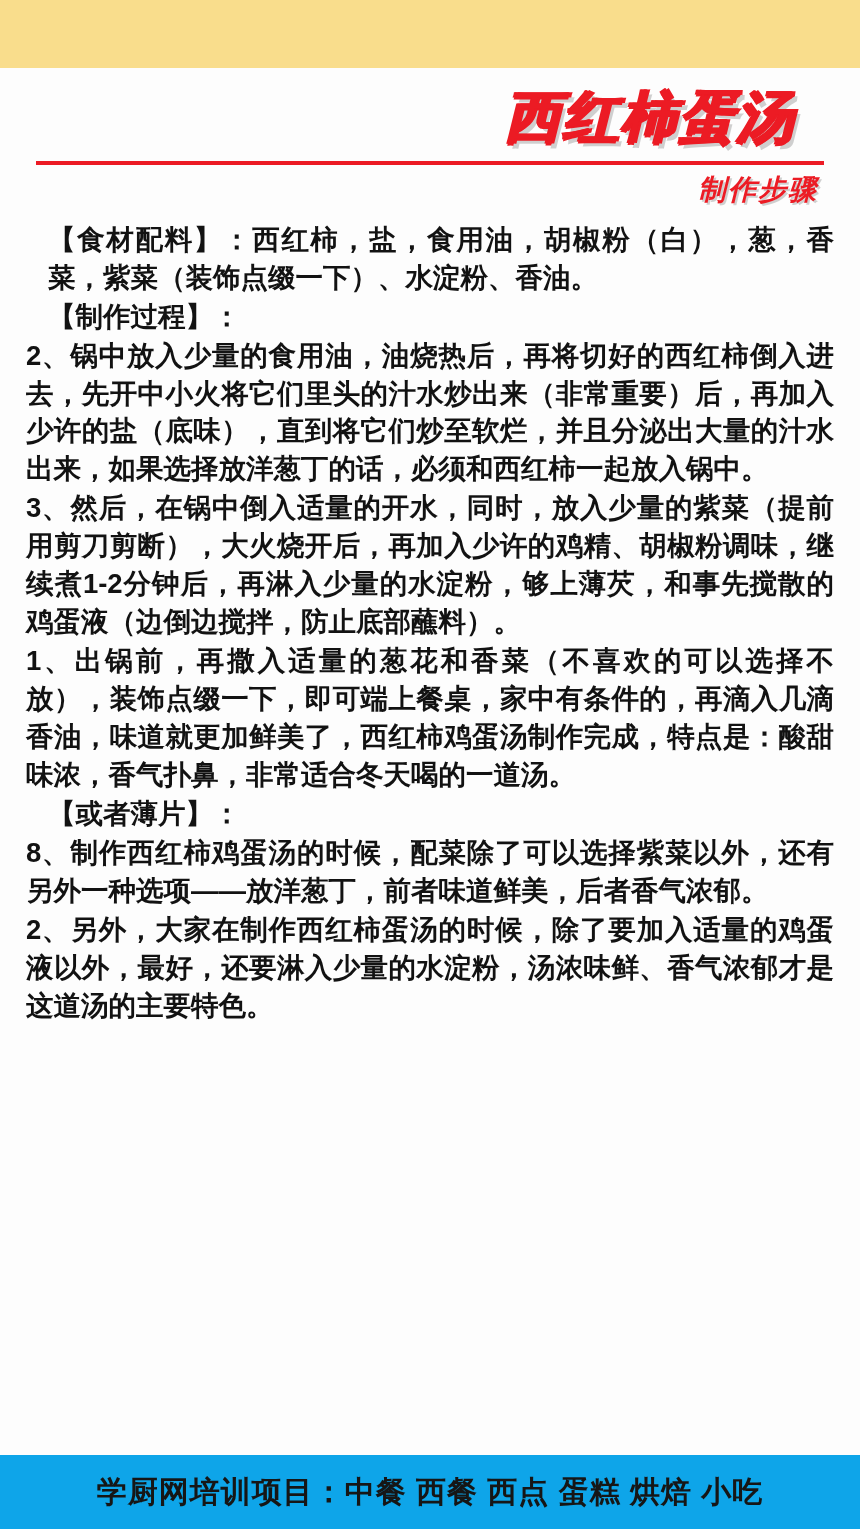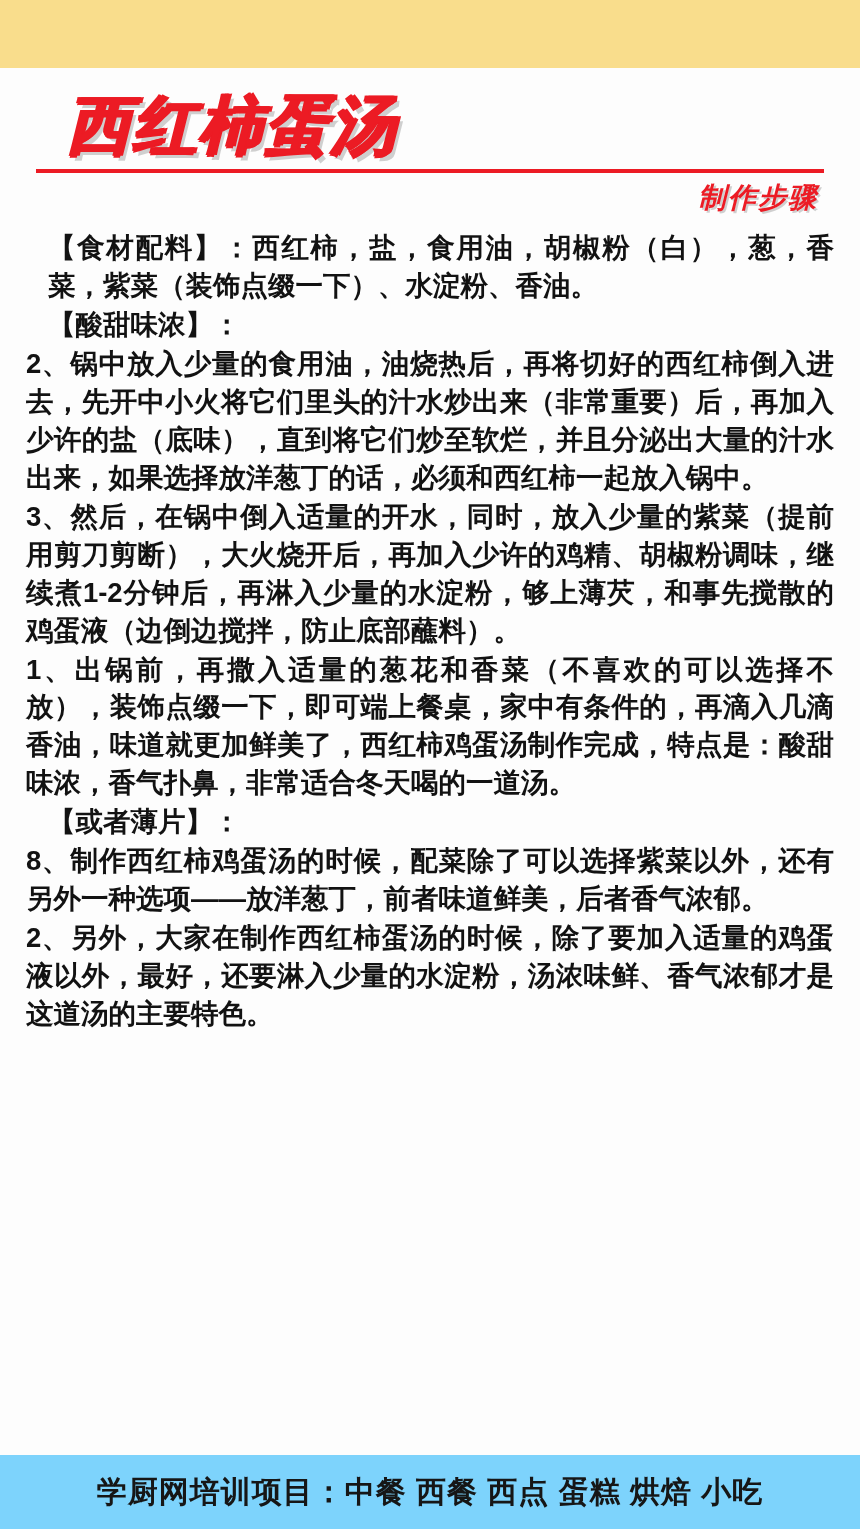--- a/index.html
+++ b/index.html
@@ -22,21 +22,21 @@
     display: flex;
     flex-direction: column;
   }
   .top-band {
     height: 68px;
     background: #f9dd8c;
     flex: 0 0 auto;
   }
   .bottom-band {
     height: 74px;
-    background: #7dd3fc;
+    background: #0ea5e9;
     flex: 0 0 auto;
     display: flex;
     align-items: center;
     justify-content: center;
   }
   .bottom-band .footer-text {
     font-size: 30px;
     font-weight: bold;
     color: #161616;
     letter-spacing: 1px;
@@ -49,27 +49,27 @@
     display: flex;
     flex-direction: column;
     overflow: hidden;
   }
   .title-wrap {
     position: relative;
     padding: 0 0 0 0;
     margin-bottom: 2px;
   }
   .main-title {
-    font-size: 64px;
+    font-size: 56px;
     line-height: 1.05;
     font-weight: bold;
     color: #ec1b24;
     letter-spacing: 2px;
-    text-align: left;
-    font-family: Liberation Sans, sans-serif;
+    text-align: right;
+    font-family: Liberation Mono, monospace;
     font-style: italic;
     text-shadow:
        3px 0 0 #ec1b24,
       -1px 0 0 #ec1b24,
        0 2px 0 #ec1b24,
        5px 5px 0 rgba(0,0,0,0.18);
     padding: 10px 40px 6px 40px;
   }
   .title-rule {
     height: 4px;
@@ -114,21 +114,21 @@
   <div class="content">
 
     <div class="title-wrap">
       <div class="main-title">西红柿蛋汤</div>
       <div class="title-rule"></div>
       <div class="subtitle">制作步骤</div>
     </div>
 
     <div class="body-text">
       <p class="para indent">【食材配料】：西红柿，盐，食用油，胡椒粉（白），葱，香菜，紫菜（装饰点缀一下）、水淀粉、香油。</p>
-      <p class="para indent">【酸甜味浓】：</p>
+      <p class="para indent">【制作过程】：</p>
       <p class="para">2、锅中放入少量的食用油，油烧热后，再将切好的西红柿倒入进去，先开中小火将它们里头的汁水炒出来（非常重要）后，再加入少许的盐（底味），直到将它们炒至软烂，并且分泌出大量的汁水出来，如果选择放洋葱丁的话，必须和西红柿一起放入锅中。</p>
       <p class="para">3、然后，在锅中倒入适量的开水，同时，放入少量的紫菜（提前用剪刀剪断），大火烧开后，再加入少许的鸡精、胡椒粉调味，继续煮1-2分钟后，再淋入少量的水淀粉，够上薄芡，和事先搅散的鸡蛋液（边倒边搅拌，防止底部蘸料）。</p>
       <p class="para">1、出锅前，再撒入适量的葱花和香菜（不喜欢的可以选择不放），装饰点缀一下，即可端上餐桌，家中有条件的，再滴入几滴香油，味道就更加鲜美了，西红柿鸡蛋汤制作完成，特点是：酸甜味浓，香气扑鼻，非常适合冬天喝的一道汤。</p>
       <p class="para indent">【或者薄片】：</p>
       <p class="para">8、制作西红柿鸡蛋汤的时候，配菜除了可以选择紫菜以外，还有另外一种选项——放洋葱丁，前者味道鲜美，后者香气浓郁。</p>
       <p class="para">2、另外，大家在制作西红柿蛋汤的时候，除了要加入适量的鸡蛋液以外，最好，还要淋入少量的水淀粉，汤浓味鲜、香气浓郁才是这道汤的主要特色。</p>
     </div>
 
   </div>
 

